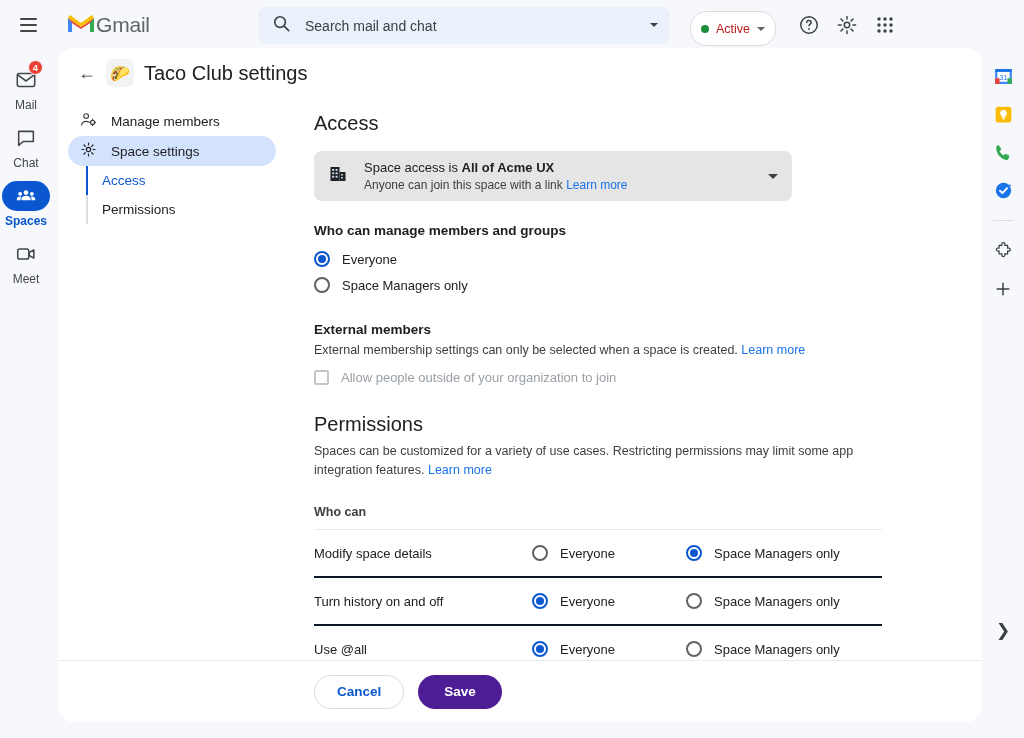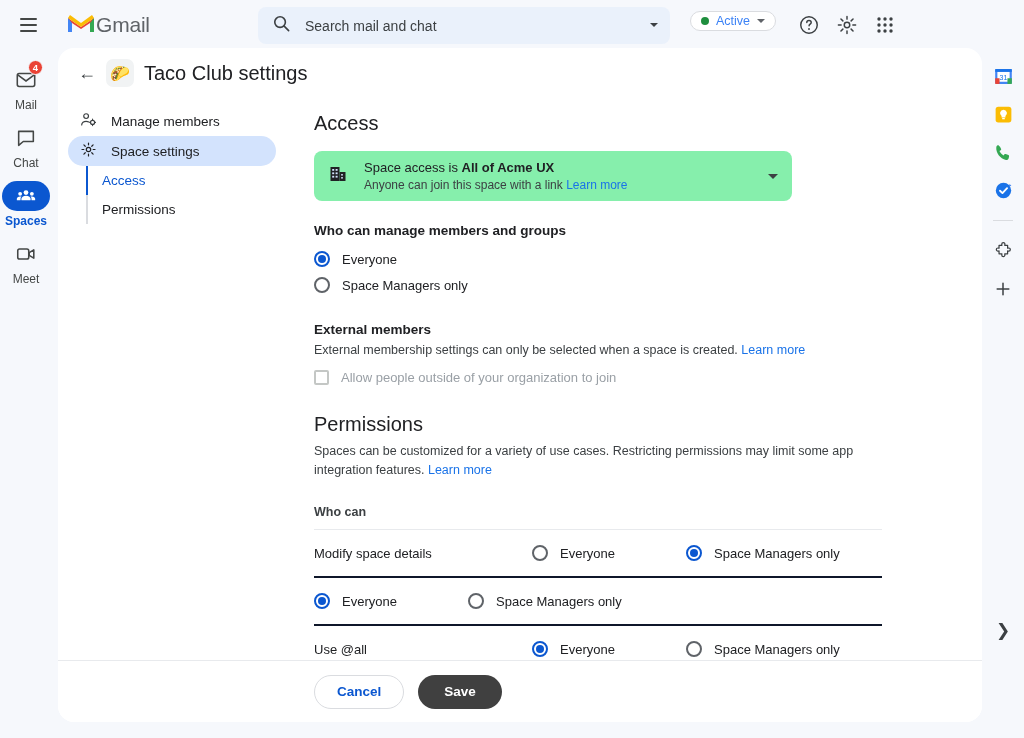--- a/index.html
+++ b/index.html
@@ -35,24 +35,24 @@
   }
   .search-input {
     flex: 1; border: none; outline: none; background: transparent;
     font-family: "Liberation Sans", sans-serif; font-size: 14px; color: #737373;
     margin-left: 12px;
   }
   .search-input::placeholder { color: #3c4043; }
 
   .status-chip {
     position: absolute; left: 690px; top: 11px;
-    height: 20px; padding: 0 10px 0 10px;
+    height: 35px; padding: 0 10px 0 10px;
     border: 1px solid #dadce0; border-radius: 16px;
     display: flex; align-items: center; gap: 7px;
-    background: #fff; font-size: 12.5px; color: #3b82f6; cursor: pointer;
+    background: #fff; font-size: 12.5px; color: #b91c1c; cursor: pointer;
   }
   .dot { width: 8px; height: 8px; border-radius: 50%; background: #1e8e3e; }
   .chip-caret { border-left: 4px solid transparent; border-right: 4px solid transparent; border-top: 4px solid #5f6368; }
 
   .icon-btn {
     width: 34px; height: 34px; border-radius: 50%;
     display: flex; align-items: center; justify-content: center;
     cursor: pointer;
   }
   .top-icons { position: absolute; left: 792px; top: 8px; display: flex; gap: 4px; align-items: center; }
@@ -142,21 +142,21 @@
   .nav-sub.active { color: #0b57d0; }
   .nav-sub.active::before { background: #0b57d0; }
 
   
   .content { flex: 1; padding: 14px 44px 0 24px; overflow: hidden; }
   .h1 { font-size: 20px; color: #202124; margin: 0 0 16px 0; font-weight: normal; }
   .h2 { font-size: 20px; color: #202124; margin: 0 0 6px 0; font-weight: normal; }
 
   .access-banner {
     display: flex; align-items: center; gap: 16px;
-    background: #86efac; border-radius: 8px;
+    background: #e5e5e5; border-radius: 8px;
     height: 50px; padding: 0 14px; cursor: pointer;
     width: 478px;
   }
   .banner-texts { flex: 1; line-height: 1.35; }
   .banner-l1 { font-size: 13px; color: #202124; }
   .banner-l1 b { font-weight: bold; }
   .banner-l2 { font-size: 12px; color: #3c4043; }
   .lnk { color: #1a73e8; cursor: pointer; }
   .banner-caret { border-left: 5px solid transparent; border-right: 5px solid transparent; border-top: 5px solid #3c4043; }
 
@@ -199,21 +199,21 @@
     border-radius: 0 0 16px 16px;
   }
   .btn-cancel {
     height: 34px; padding: 0 22px; border-radius: 18px;
     border: 1px solid #dadce0; background: #fff;
     color: #0b57d0; font-size: 13.5px; font-weight: bold; cursor: pointer;
     font-family: "Liberation Sans", sans-serif;
   }
   .btn-save {
     height: 34px; padding: 0 26px; border-radius: 18px; border: none;
-    background: #404040; color: #fff; font-size: 13.5px; font-weight: bold;
+    background: #4c1d95; color: #fff; font-size: 13.5px; font-weight: bold;
     cursor: pointer; font-family: "Liberation Sans", sans-serif;
   }
 
   
   .rightrail {
     position: absolute; right: 0; top: 50px; width: 42px; height: 688px;
     background: #f6f8fc; display: flex; flex-direction: column;
     align-items: center; padding-top: 14px; gap: 14px;
   }
   .r-icon { width: 24px; height: 24px; display: flex; align-items: center; justify-content: center; cursor: pointer; }
@@ -459,20 +459,21 @@
               <span class="radio"></span>
               <span class="radio-label">Everyone</span>
             </div>
             <div class="perm-opt">
               <span class="radio on"></span>
               <span class="radio-label">Space Managers only</span>
             </div>
           </div>
 
           <div class="perm-row">
+            <div class="perm-name">Turn history on and off</div>
             <div class="perm-opt first">
               <span class="radio on"></span>
               <span class="radio-label">Everyone</span>
             </div>
             <div class="perm-opt">
               <span class="radio"></span>
               <span class="radio-label">Space Managers only</span>
             </div>
           </div>
 

